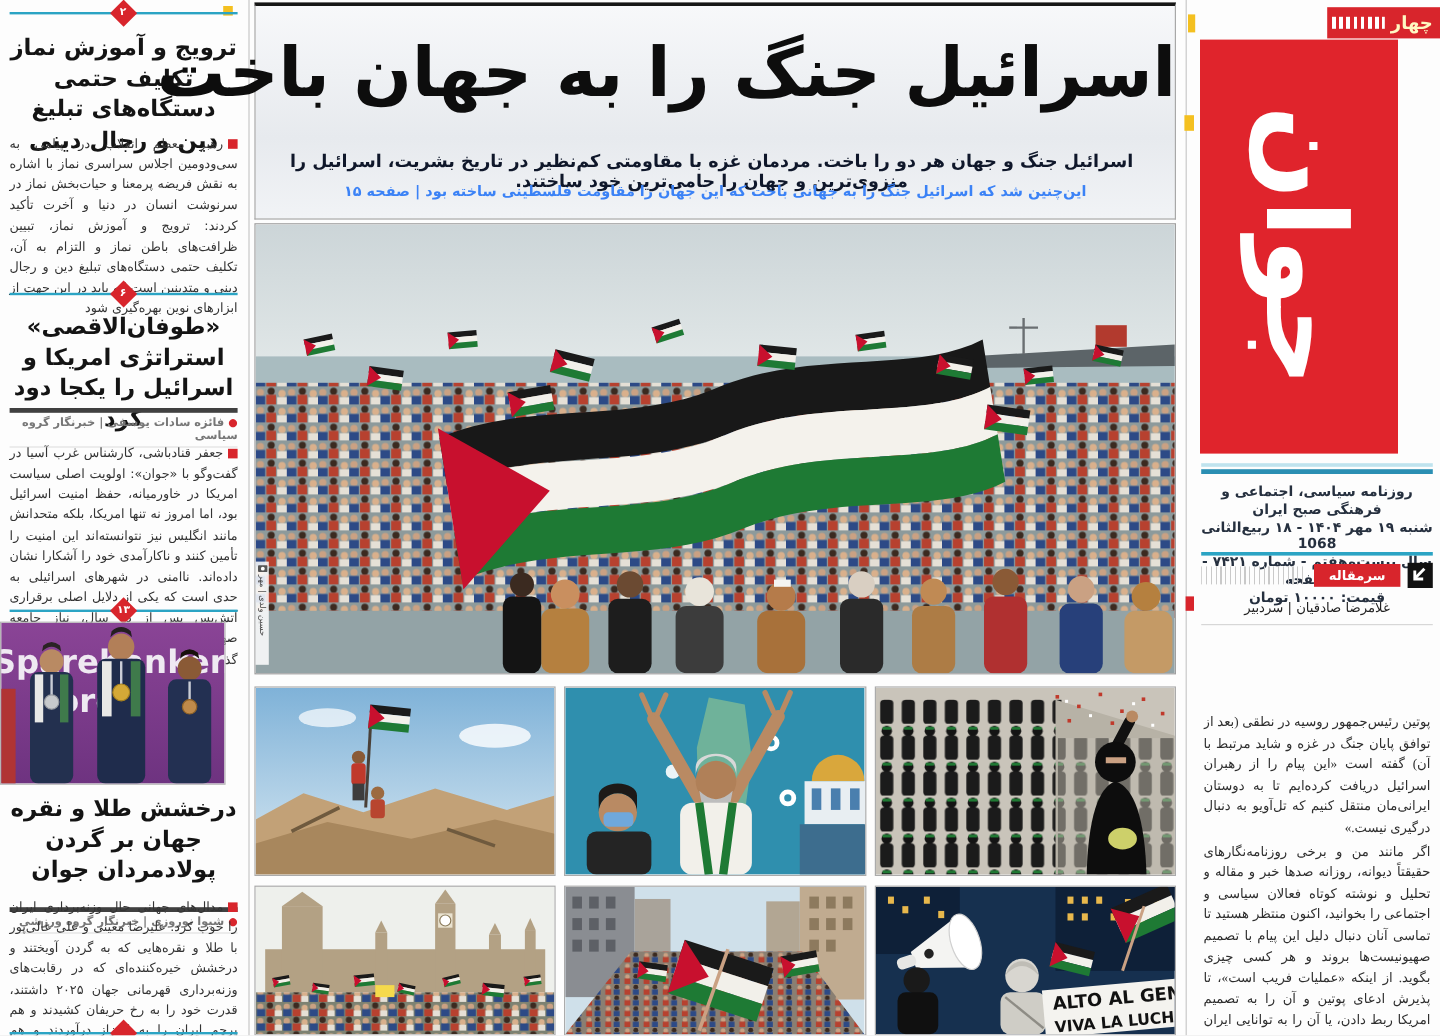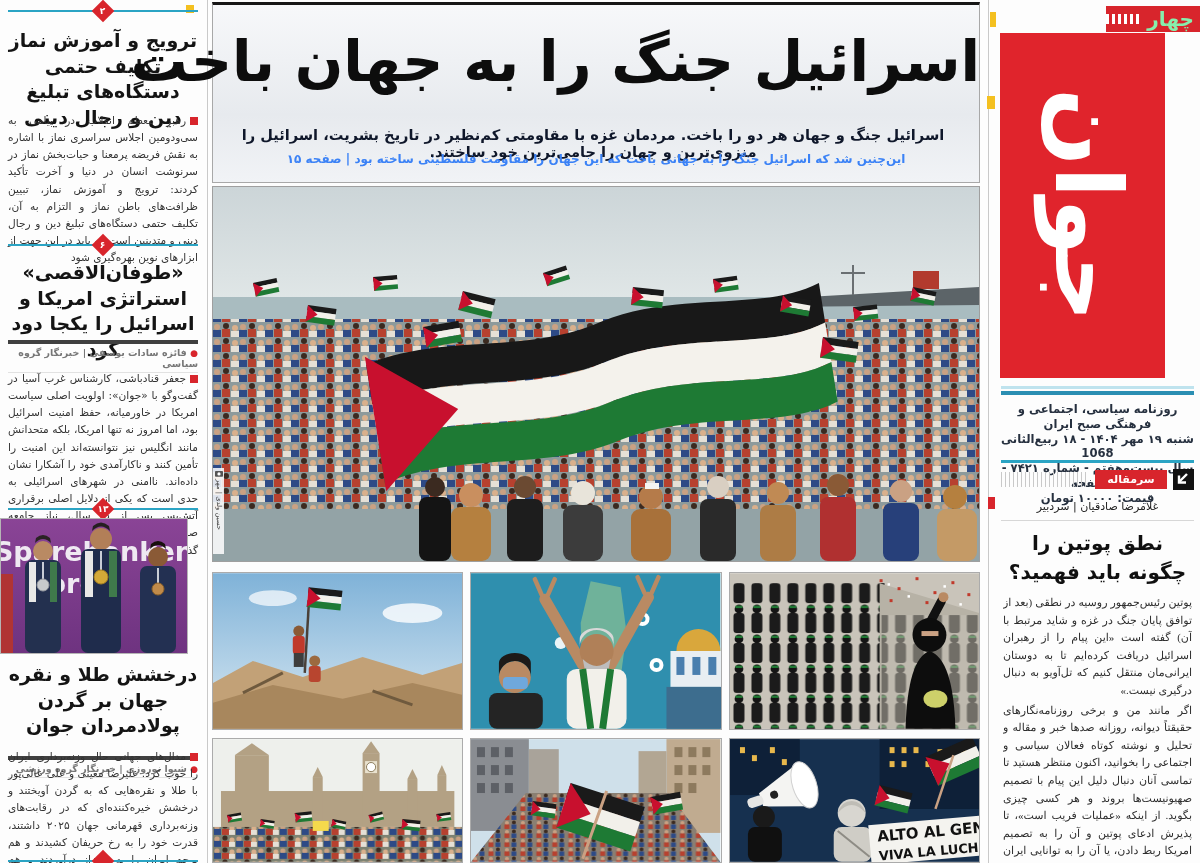--- a/index.html
+++ b/index.html
@@ -25,21 +25,21 @@
   .lc .body{position:absolute;right:8px;left:8px;font-size:10.6px;line-height:1.62;color:#333;
     text-align:justify;}
   .bullet{display:inline-block;width:8px;height:8px;background:#d8252c;margin-left:4px;vertical-align:-1px;}
   .byline{position:absolute;right:8px;left:8px;text-align:right;font-size:9.5px;color:#777;
     font-weight:bold;border-top:4px solid #404040;border-bottom:1px solid #e2e2e2;padding:3px 0;}
   .byline .dot{color:#d8252c;font-size:9px;}
   
   .rc{position:absolute;right:0;top:0;width:205px;height:863px;}
   .fold{position:absolute;top:6px;right:0;width:94px;height:26px;background:#d8252c;
     display:flex;align-items:center;justify-content:flex-start;padding-right:6px;box-sizing:border-box;}
-  .fold .word{color:#86efac;font-weight:bold;font-size:20px;line-height:1;margin-left:5px;}
+  .fold .word{color:#fef9c3;font-weight:bold;font-size:15px;line-height:1;margin-left:5px;}
   .fold .bars{width:44px;height:10px;
     background:repeating-linear-gradient(90deg,#fff 0 3px,transparent 3px 6px);}
   .logo-box{position:absolute;top:33px;right:35px;left:5px;height:345px;background:#e0242c;
     display:flex;align-items:center;justify-content:center;overflow:hidden;}
   .logo-box .logotext{writing-mode:vertical-rl;color:#fff;font-weight:bold;font-size:92px;
     line-height:1;letter-spacing:-6px;transform:translateX(4px);}
   .rcline1{position:absolute;top:386px;right:6px;left:6px;height:3px;background:#bfe3ee;}
   .rcline2{position:absolute;top:391px;right:6px;left:6px;height:4px;background:#2b8fb3;}
   .info{position:absolute;top:402px;right:4px;left:4px;text-align:center;font-size:11.6px;
     font-weight:bold;color:#26303f;line-height:1.28;}
@@ -218,21 +218,20 @@
             <polyline points="6,6.5 6,13.5 13,13.5" stroke="#fff" stroke-width="2.4" fill="none"></polyline>
           </svg>
       </div>
       <div class="sect-badge">سرمقاله</div>
       <div class="barcode"></div>
     </div>
 
     <div class="author">غلامرضا صادقیان | سردبیر</div>
     <div class="rchr"></div>
 
-    <div class="edtitle">نطق پوتین را چگونه باید فهمید؟</div>
 
     <div class="edbody">
       <p>پوتین رئیس‌جمهور روسیه در نطقی (بعد از توافق پایان جنگ در غزه و شاید مرتبط با آن) گفته است «این پیام را از رهبران اسرائیل دریافت کرده‌ایم تا به دوستان ایرانی‌مان منتقل کنیم که تل‌آویو به دنبال درگیری نیست.»</p>
       <p>اگر مانند من و برخی روزنامه‌نگارهای حقیقتاً دیوانه، روزانه صدها خبر و مقاله و تحلیل و نوشته کوتاه فعالان سیاسی و اجتماعی را بخوانید، اکنون منتظر هستید تا تماسی آنان دنبال دلیل این پیام با تصمیم صهیونیست‌ها بروند و هر کسی چیزی بگوید. از اینکه «عملیات فریب است»، تا پذیرش ادعای پوتین و آن را به تصمیم امریکا ربط دادن، یا آن را به توانایی ایران مرتبط دانستن، هر کدام از این بخش‌ها نیز خود به زیرمجموعه‌های متعددی تقسیم می‌شود. یعنی مخاطبان فضای گفت‌وگو ناگهان صدها تحلیل متناقض، متضاد و متباین دریافت می‌کنند که از نظر روان‌شناسی همه را پس می‌زنند و در نهایت در ذهن خود به چیزی بسیار نازل‌تر یا کم‌ارزش‌تر که تحمل پیچیدگی و دقت تحلیل‌های درست را ندارد، قناعت می‌کنند. از این‌رو، پیشنهاد من این است که تحلیل باید در کمال سادگی و بدون افزودنی‌های بسیار که گاهی بی‌دلیل اضافه می‌شود، برای عموم مردم بیان شود.</p>
     </div>
   </div>
 
   <div class="main">
 
     <div class="headbox"></div>

